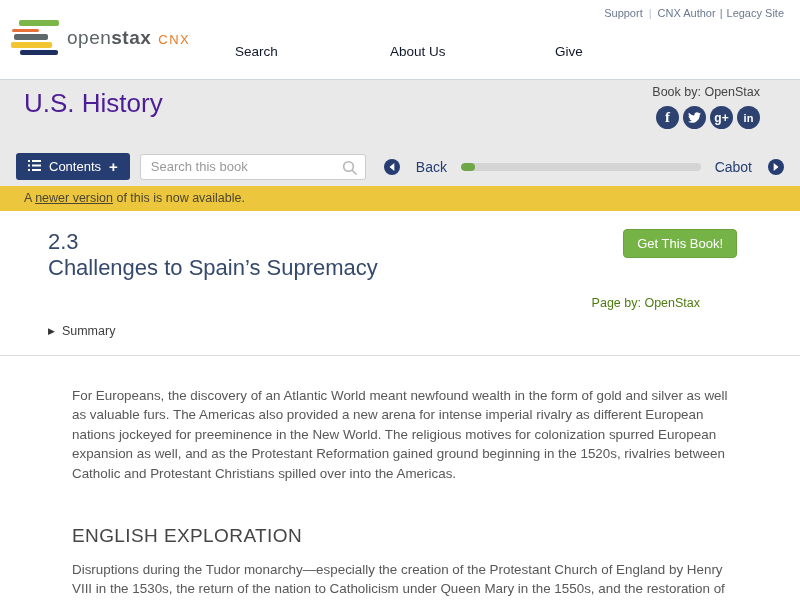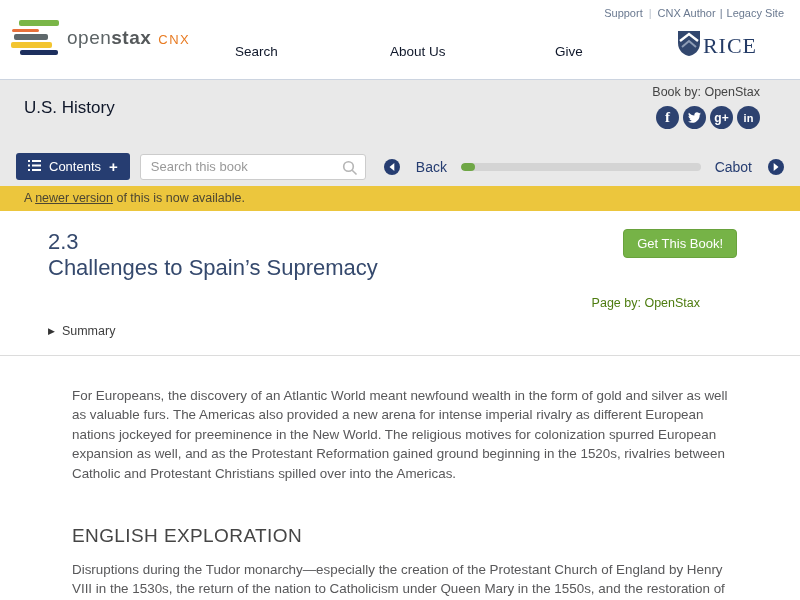--- a/index.html
+++ b/index.html
@@ -26,21 +26,21 @@
   .logo-cnx { font-size:13px; color:#e87b22; margin-left:7px; letter-spacing:1.5px; font-weight:400; }
 
   .main-nav span { position:absolute; top:36px; font-size:13.5px; color:#0f172a; cursor:pointer;margin-top:8px; }
   .nav-search { left:235px; } .nav-about { left:390px; } .nav-give { left:555px; }
 
   .rice { position:absolute; right:43px; top:30px; display:flex; align-items:center; gap:2px; cursor:pointer; }
   .rice-name { font-family:"Liberation Serif", serif; font-size:22px; color:#243b66; letter-spacing:1px; }
 
   
   .band { position:relative; height:106px; background:#e9e9e9; }
-  .book-title { position:absolute; left:24px; top:18px; font-size:17px; font-weight:400; color:#0f172a; }
+  .book-title { position:absolute; left:24px; top:8px; font-size:26px; font-weight:400; color:#4c1d95; }
   .book-meta { position:absolute; right:40px; top:5px; text-align:right; }
   .book-by { font-size:12.5px; color:#444; }
   .socials { display:flex; gap:4px; margin-top:7px; justify-content:flex-end; }
   .soc { width:23px; height:23px; border-radius:50%; background:#2d4270; color:#fff;
     display:flex; align-items:center; justify-content:center; cursor:pointer; }
   .soc-f  { font-family:"Liberation Serif", serif; font-weight:700; font-size:15px; }
   .soc-g  { font-weight:700; font-size:12px; }
   .soc-in { font-weight:700; font-size:11px; }
 
   .toolbar { position:absolute; left:16px; right:16px; top:72px; height:29px;
@@ -96,30 +96,20 @@
     </div>
     <div class="logo-text"><span>open</span><b>stax</b><span class="logo-cnx">CNX</span></div>
   </div>
 
   <div class="main-nav">
     <span class="nav-search">Search</span>
     <span class="nav-about">About Us</span>
     <span class="nav-give">Give</span>
   </div>
 
-  <div class="rice">
-    <span>
-      <svg width="24" height="27" viewBox="0 0 24 27">
-        <path d="M1 1 h22 v12 c0 8 -6 12 -11 13 C7 25 1 21 1 13 Z" fill="#32476e"></path>
-        <polyline points="3,11 12,4 21,11" fill="none" stroke="#ffffff" stroke-width="2.4"></polyline>
-        <polyline points="5,17 12,11 19,17" fill="none" stroke="#8e9cb5" stroke-width="2"></polyline>
-      </svg>
-    </span>
-    <span class="rice-name">RICE</span>
-  </div>
 </div>
 
 <div class="band">
   <div class="book-title">U.S. History</div>
 
   <div class="book-meta">
     <div class="book-by">Book by: OpenStax</div>
     <div class="socials">
       <span class="soc">
           <span class="soc-f">f</span>

